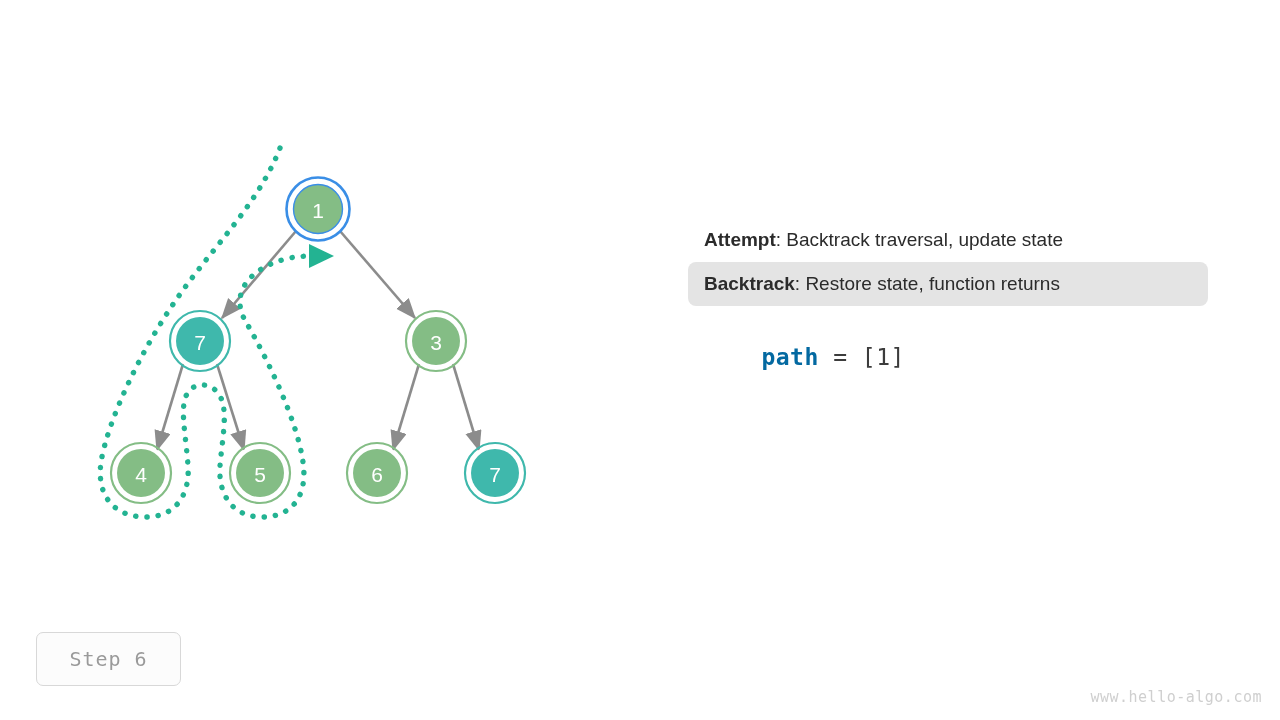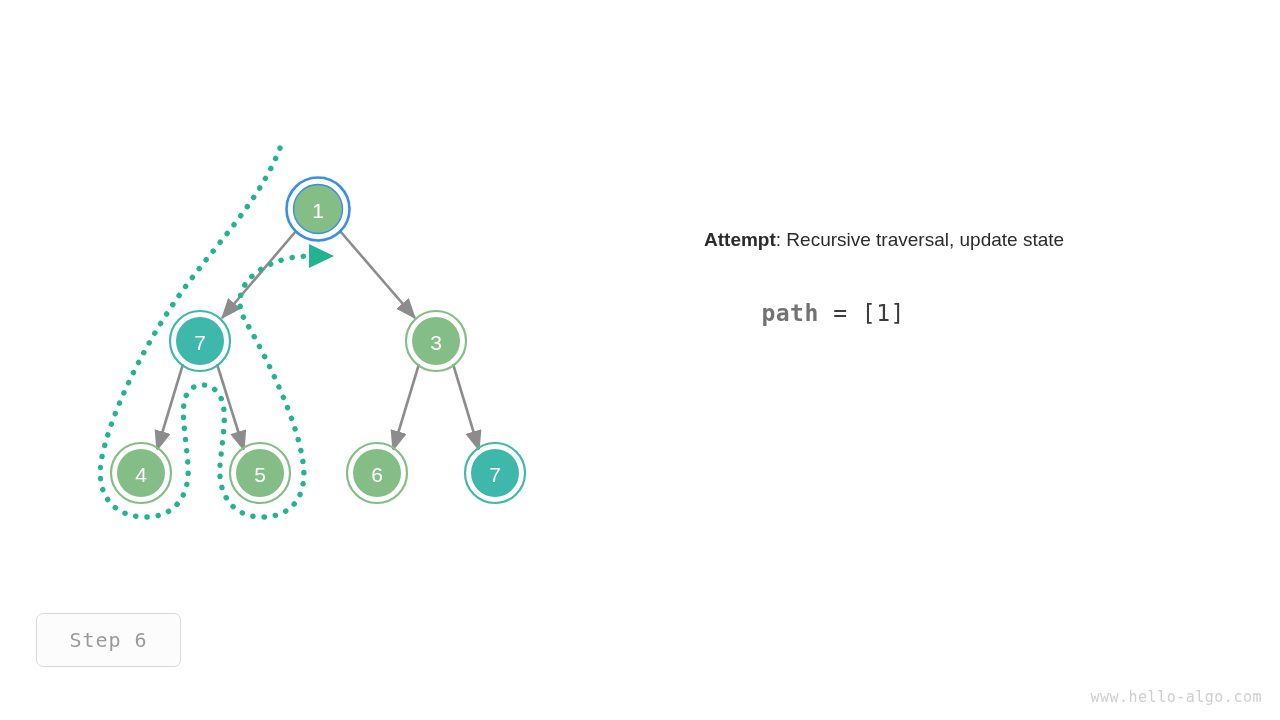--- a/index.html
+++ b/index.html
@@ -69,28 +69,28 @@
     font-family: "DejaVu Sans Mono", monospace;
     font-size: 23px;
     color: #3c3c3c;
     white-space: pre;
     padding-left: 16px;
     letter-spacing: 0.5px;
   }
   #path-row { margin-top: 12px; }
   #res-row  { margin-top: 82px; }
 
-  .var-path { color: #737373; font-weight: bold; }
+  .var-path { color: #0369a1; font-weight: bold; }
   .var-res  { color: #3a9e92; font-weight: bold; }
 
   
   #step-badge {
     position: absolute;
     left: 36px;
-    top: 613px;
+    top: 632px;
     width: 145px;
     height: 54px;
     border: 1px solid #d8d8d8;
     border-radius: 7px;
     background: #fcfcfc;
     font-family: "DejaVu Sans Mono", monospace;
     font-size: 20px;
     color: #9a9a9a;
     display: flex;
     align-items: center;
@@ -199,23 +199,26 @@
         <circle cx="495" cy="473" r="24" fill="#3fb8ac"></circle>
         <text class="node-text" x="495" y="474">7</text>
       </g>
     </g>
   </svg>
 </div>
 
 <div id="info-panel">
 
   <div class="phase-row">
-    <span class="phase-name">Attempt</span><span>: Recursive traversal, update state</span>
+    <span class="phase-name">Attempt</span><span>: Backtrack traversal, update state</span>
   </div>
 
+  <div class="phase-row active">
+    <span class="phase-name">Backtrack</span><span>: Restore state, function returns</span>
+  </div>
 
   <div class="code-row" id="path-row">
     <span class="var-path">path</span><span> = [1]</span>
   </div>
 
 
 </div>
 
 <div id="step-badge">Step 6</div>
 

